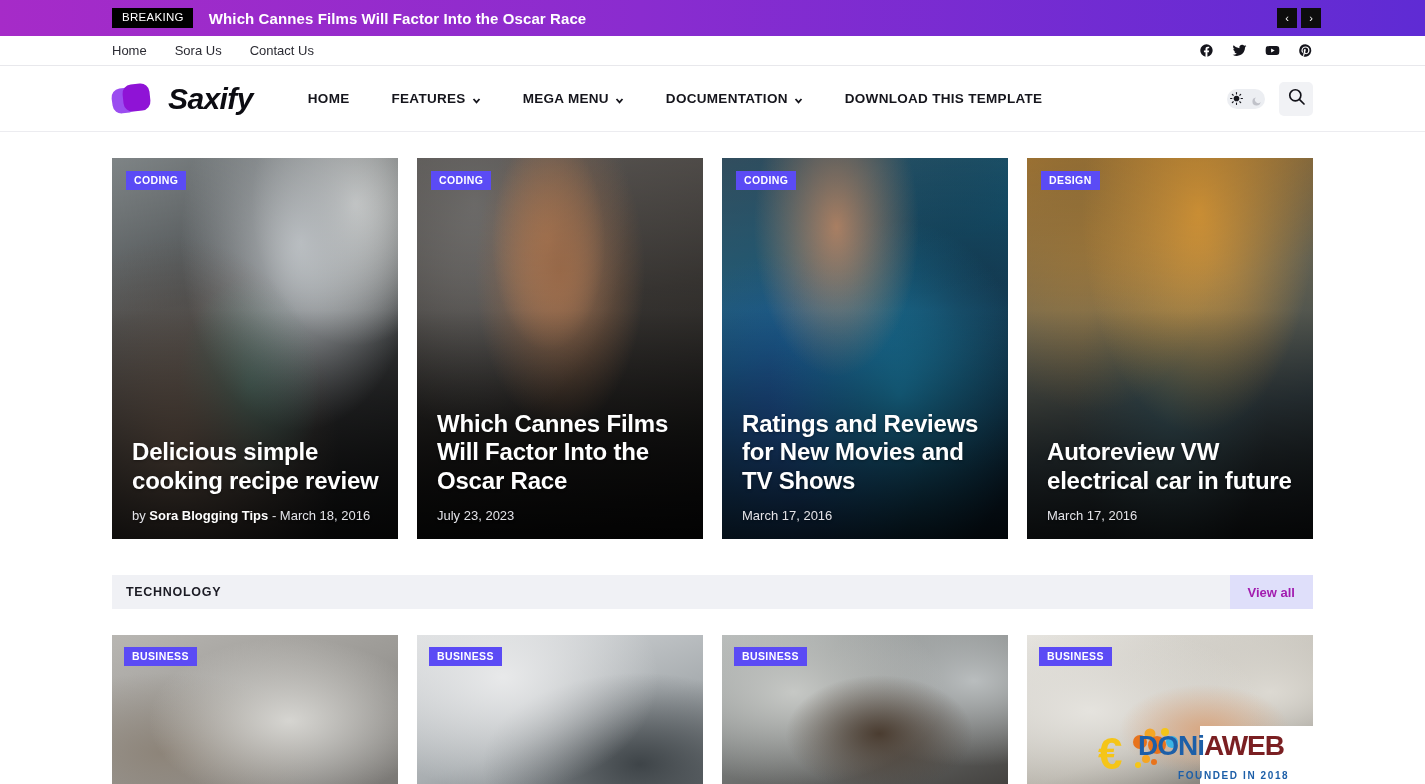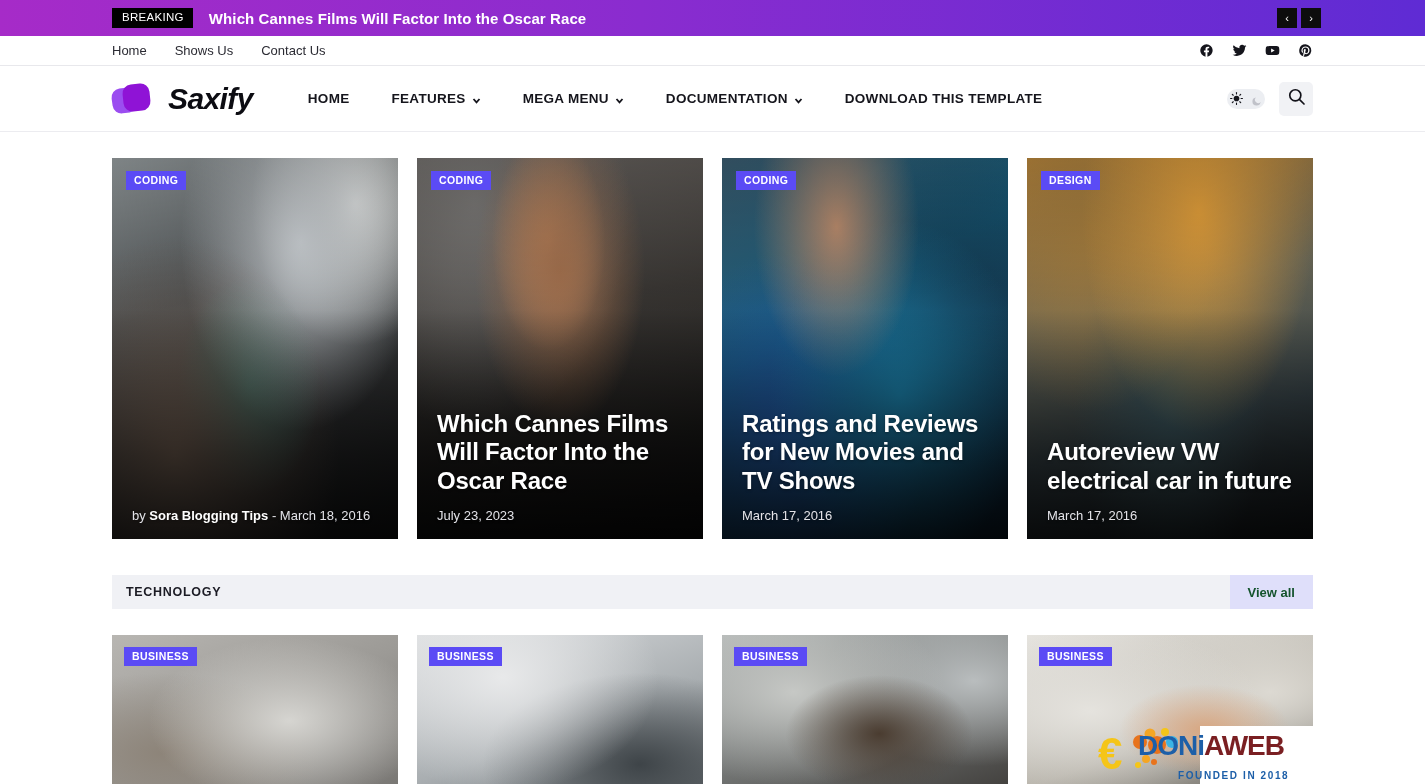--- a/index.html
+++ b/index.html
@@ -220,21 +220,21 @@
     padding-left: 14px;
   }
   .section-title {
     font-size: 12.5px;
     font-weight: bold;
     letter-spacing: .7px;
     color: #1b1b24;
   }
   .view-all {
     background: #dfdffa;
-    color: #14532d;
+    color: #a21caf;
     font-size: 13px;
     font-weight: bold;
     height: 34px;
     display: flex; align-items: center;
     padding: 0 18px;
     cursor: pointer;
   }
 
   
   .grid-row {
@@ -336,21 +336,21 @@
   </div>
   <div class="breaking-nav">
     <button>‹</button>
     <button>›</button>
   </div>
 </div>
 
 <div class="topbar">
   <div class="topbar-links">
     <a href="#">Home</a>
-    <a href="#">Shows Us</a>
+    <a href="#">Sora Us</a>
     <a href="#">Contact Us</a>
   </div>
   <div class="social">
     <span>
       <svg viewBox="0 0 24 24">
           <path d="M12 2a10 10 0 0 0-1.6 19.87v-7.02H7.9V12h2.5V9.8c0-2.47 1.47-3.84 3.72-3.84 1.08 0 2.2.2 2.2.2v2.42h-1.24c-1.22 0-1.6.76-1.6 1.54V12h2.72l-.43 2.85h-2.29v7.02A10 10 0 0 0 12 2z"></path>
         </svg>
     </span>
     <span>
       <svg viewBox="0 0 24 24">
@@ -448,20 +448,21 @@
 
 <div class="content">
 
   <div class="feature-row">
 
     <article class="fcard">
       <div class="photo ph1"></div>
       <div class="shade"></div>
       <span class="badge">CODING</span>
       <div class="caption">
+        <div class="title">Delicious simple cooking recipe review</div>
         <div class="meta"><span>by </span><b>Sora Blogging Tips</b><span> - </span><span>March 18, 2016</span></div>
       </div>
     </article>
 
     <article class="fcard">
       <div class="photo ph2"></div>
       <div class="shade"></div>
       <span class="badge">CODING</span>
       <div class="caption">
         <div class="title">Which Cannes Films Will Factor Into the Oscar Race</div>

